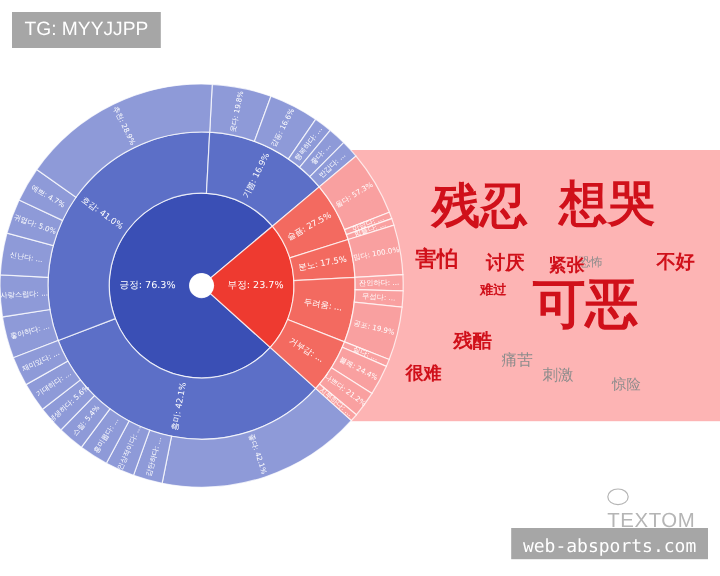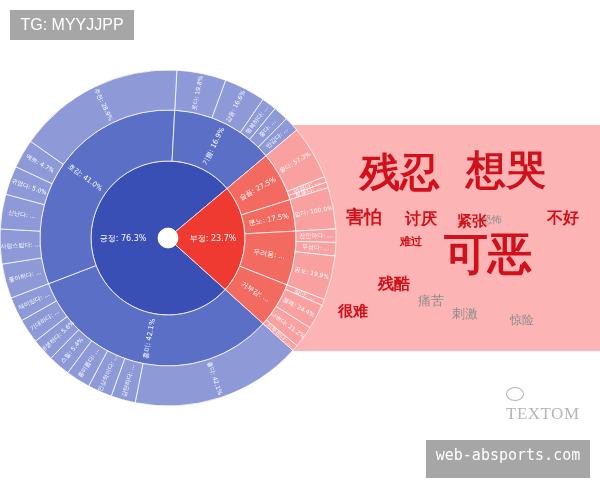--- a/index.html
+++ b/index.html
@@ -2,23 +2,23 @@
 <html><head>
   <meta charset="utf-8">
   <style>
     html, body { margin:0; padding:0; background:#ffffff; }
     body { width:600px; height:480px; position:relative; overflow:hidden; font-family:"DejaVu Sans", sans-serif; }
     .tag { position:absolute; left:10px; top:10px; width:124px; height:30px; background:#a6a6a6; color:#ffffff;
       font-family:"Liberation Sans", sans-serif; font-size:16px; line-height:30px; text-align:center; }
     .pink-panel { position:absolute; left:270px; top:125px; width:330px; height:226px; background:#fdb4b4; }
     svg.sun { position:absolute; left:0; top:0; }
     .cloud-word { position:absolute; white-space:nowrap; font-family:"DejaVu Sans", sans-serif; font-weight:bold; line-height:1; }
-    .brand { position:absolute; left:506px; top:384px; color:#b5b5b5; font-family:Liberation Serif, serif; font-size:17px; letter-spacing:0.5px; }
+    .brand { position:absolute; left:506px; top:404px; color:#b5b5b5; font-family:Liberation Sans, sans-serif; font-size:17px; letter-spacing:0.5px; }
     .brand-icon { display:inline-block; width:18px; height:14px; border:1.5px solid #b5b5b5; border-radius:50%; vertical-align:-2px; margin-right:3px; box-sizing:border-box; }
-    .footer-tag { position:absolute; left:426px; top:440px; width:164px; height:38px; background:#a6a6a6; color:#ffffff;
+    .footer-tag { position:absolute; left:426px; top:440px; width:164px; height:26px; background:#a6a6a6; color:#ffffff;
       font-family:"DejaVu Sans Mono", monospace; font-size:15px; line-height:30px; text-align:center; }
   </style>
 </head>
 <body>
 
 <div class="tag">TG: MYYJJPP</div>
 
 <div class="pink-panel"></div>
 
 <svg class="sun" width="600" height="480">

